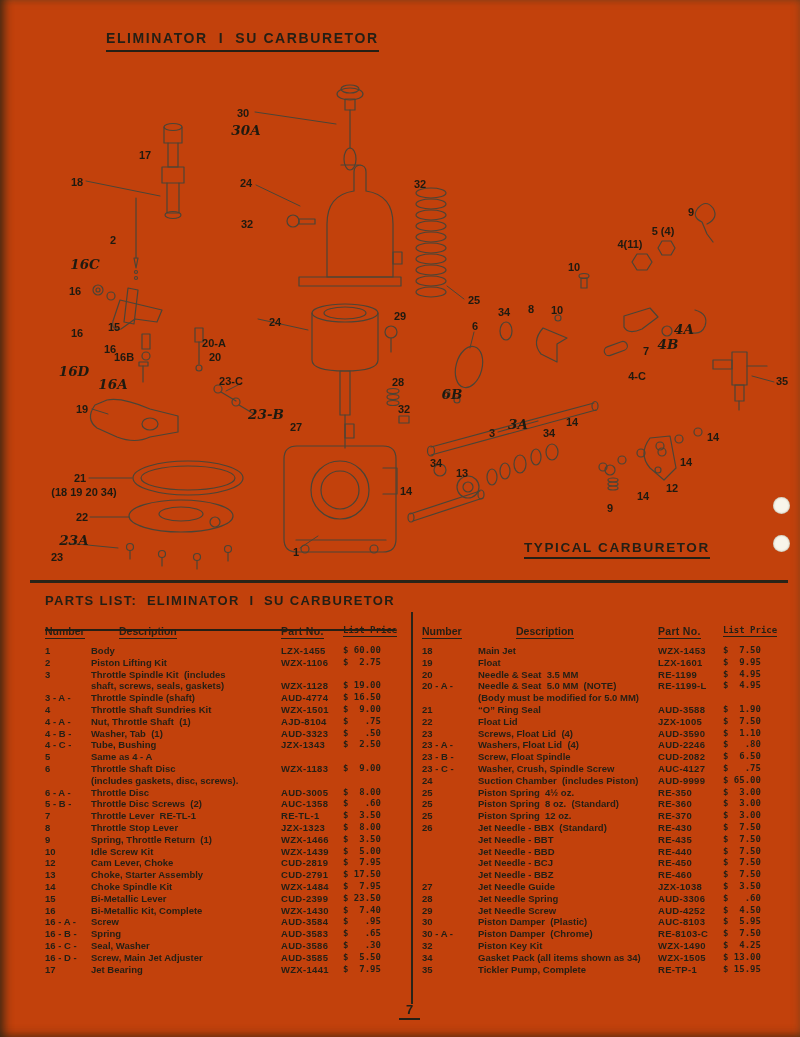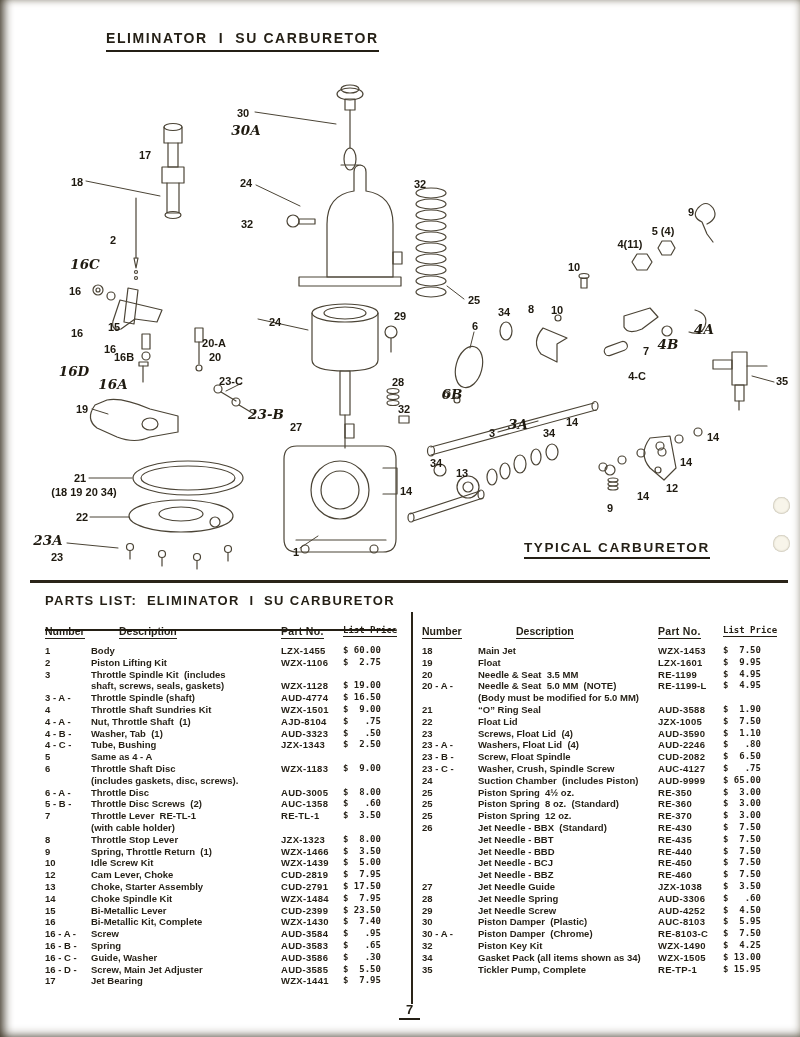--- a/index.html
+++ b/index.html
@@ -1,18 +1,18 @@
 <!DOCTYPE html>
 <html><head>
 <meta charset="utf-8">
 <style>
   html,body{margin:0;padding:0;background:#6f6450;}
   .page{
     position:relative;width:800px;height:1037px;overflow:hidden;
-    background:#ffffff;
+    background:#c2410c;
     font-family:"Liberation Sans",sans-serif;color:#241f15;
     box-shadow:
       inset 10px 0 10px -6px rgba(45,36,20,.85),
       inset -5px 0 8px -5px rgba(80,70,45,.45),
       inset 0 -9px 10px -7px rgba(45,36,20,.6),
       inset 0 7px 9px -7px rgba(80,70,45,.4);
   }
   .main-title{
     position:absolute;left:106px;top:30px;
     font-size:14px;font-weight:bold;letter-spacing:1.6px;white-space:pre;
@@ -289,39 +289,39 @@
       <span class="dlabel hand" style="left: 452px; top: 394px;">6B</span>
       <span class="dlabel" style="left: 504px; top: 312px;">34</span>
       <span class="dlabel" style="left: 531px; top: 309px;">8</span>
       <span class="dlabel" style="left: 574px; top: 267px;">10</span>
       <span class="dlabel" style="left: 557px; top: 310px;">10</span>
       <span class="dlabel" style="left: 630px; top: 244px;">4(11)</span>
       <span class="dlabel" style="left: 663px; top: 231px;">5 (4)</span>
       <span class="dlabel" style="left: 691px; top: 212px;">9</span>
       <span class="dlabel" style="left: 646px; top: 351px;">7</span>
       <span class="dlabel hand" style="left: 668px; top: 344px;">4B</span>
-      <span class="dlabel hand" style="left: 704px; top: 329px;">4A</span>
+      <span class="dlabel hand" style="left: 684px; top: 329px;">4A</span>
       <span class="dlabel" style="left: 637px; top: 376px;">4-C</span>
       <span class="dlabel" style="left: 492px; top: 433px;">3</span>
       <span class="dlabel hand" style="left: 518px; top: 424px;">3A</span>
       <span class="dlabel" style="left: 436px; top: 463px;">34</span>
       <span class="dlabel" style="left: 549px; top: 433px;">34</span>
       <span class="dlabel" style="left: 572px; top: 422px;">14</span>
       <span class="dlabel" style="left: 462px; top: 473px;">13</span>
       <span class="dlabel" style="left: 406px; top: 491px;">14</span>
       <span class="dlabel" style="left: 610px; top: 508px;">9</span>
       <span class="dlabel" style="left: 643px; top: 496px;">14</span>
       <span class="dlabel" style="left: 672px; top: 488px;">12</span>
       <span class="dlabel" style="left: 686px; top: 462px;">14</span>
       <span class="dlabel" style="left: 713px; top: 437px;">14</span>
       <span class="dlabel" style="left: 782px; top: 381px;">35</span>
       <span class="dlabel" style="left: 80px; top: 478px;">21</span>
       <span class="dlabel" style="left: 84px; top: 492px;">(18 19 20 34)</span>
       <span class="dlabel" style="left: 82px; top: 517px;">22</span>
-      <span class="dlabel hand" style="left: 48px; top: 540px;">23A</span>
+      <span class="dlabel hand" style="left: 74px; top: 540px;">23A</span>
       <span class="dlabel" style="left: 57px; top: 557px;">23</span>
       <span class="dlabel" style="left: 296px; top: 552px;">1</span>
     </div>
 
   <div class="typical">TYPICAL CARBURETOR</div>
   <div class="divider"></div>
   <div class="parts-title">PARTS LIST:  ELIMINATOR  I  SU CARBURETOR</div>
   <div class="vdivider"></div>
 
   <div class="ptable table-left">
@@ -416,26 +416,20 @@
           <span class="c-part">AUC-1358</span>
           <span class="c-price">$   .60</span>
         </div>
         <div class="prow">
           <span class="c-num">7</span>
           <span class="c-desc">Throttle Lever  RE-TL-1</span>
           <span class="c-part">RE-TL-1</span>
           <span class="c-price">$  3.50</span>
         </div>
         <div class="prow">
-          <span class="c-num"></span>
-          <span class="c-desc">(with cable holder)</span>
-          <span class="c-part"></span>
-          <span class="c-price"></span>
-        </div>
-        <div class="prow">
           <span class="c-num">8</span>
           <span class="c-desc">Throttle Stop Lever</span>
           <span class="c-part">JZX-1323</span>
           <span class="c-price">$  8.00</span>
         </div>
         <div class="prow">
           <span class="c-num">9</span>
           <span class="c-desc">Spring, Throttle Return  (1)</span>
           <span class="c-part">WZX-1466</span>
           <span class="c-price">$  3.50</span>
@@ -483,21 +477,21 @@
           <span class="c-price">$   .95</span>
         </div>
         <div class="prow">
           <span class="c-num">16 - B -</span>
           <span class="c-desc">Spring</span>
           <span class="c-part">AUD-3583</span>
           <span class="c-price">$   .65</span>
         </div>
         <div class="prow">
           <span class="c-num">16 - C -</span>
-          <span class="c-desc">Guide, Washer</span>
+          <span class="c-desc">Seal, Washer</span>
           <span class="c-part">AUD-3586</span>
           <span class="c-price">$   .30</span>
         </div>
         <div class="prow">
           <span class="c-num">16 - D -</span>
           <span class="c-desc">Screw, Main Jet Adjuster</span>
           <span class="c-part">AUD-3585</span>
           <span class="c-price">$  5.50</span>
         </div>
         <div class="prow">

